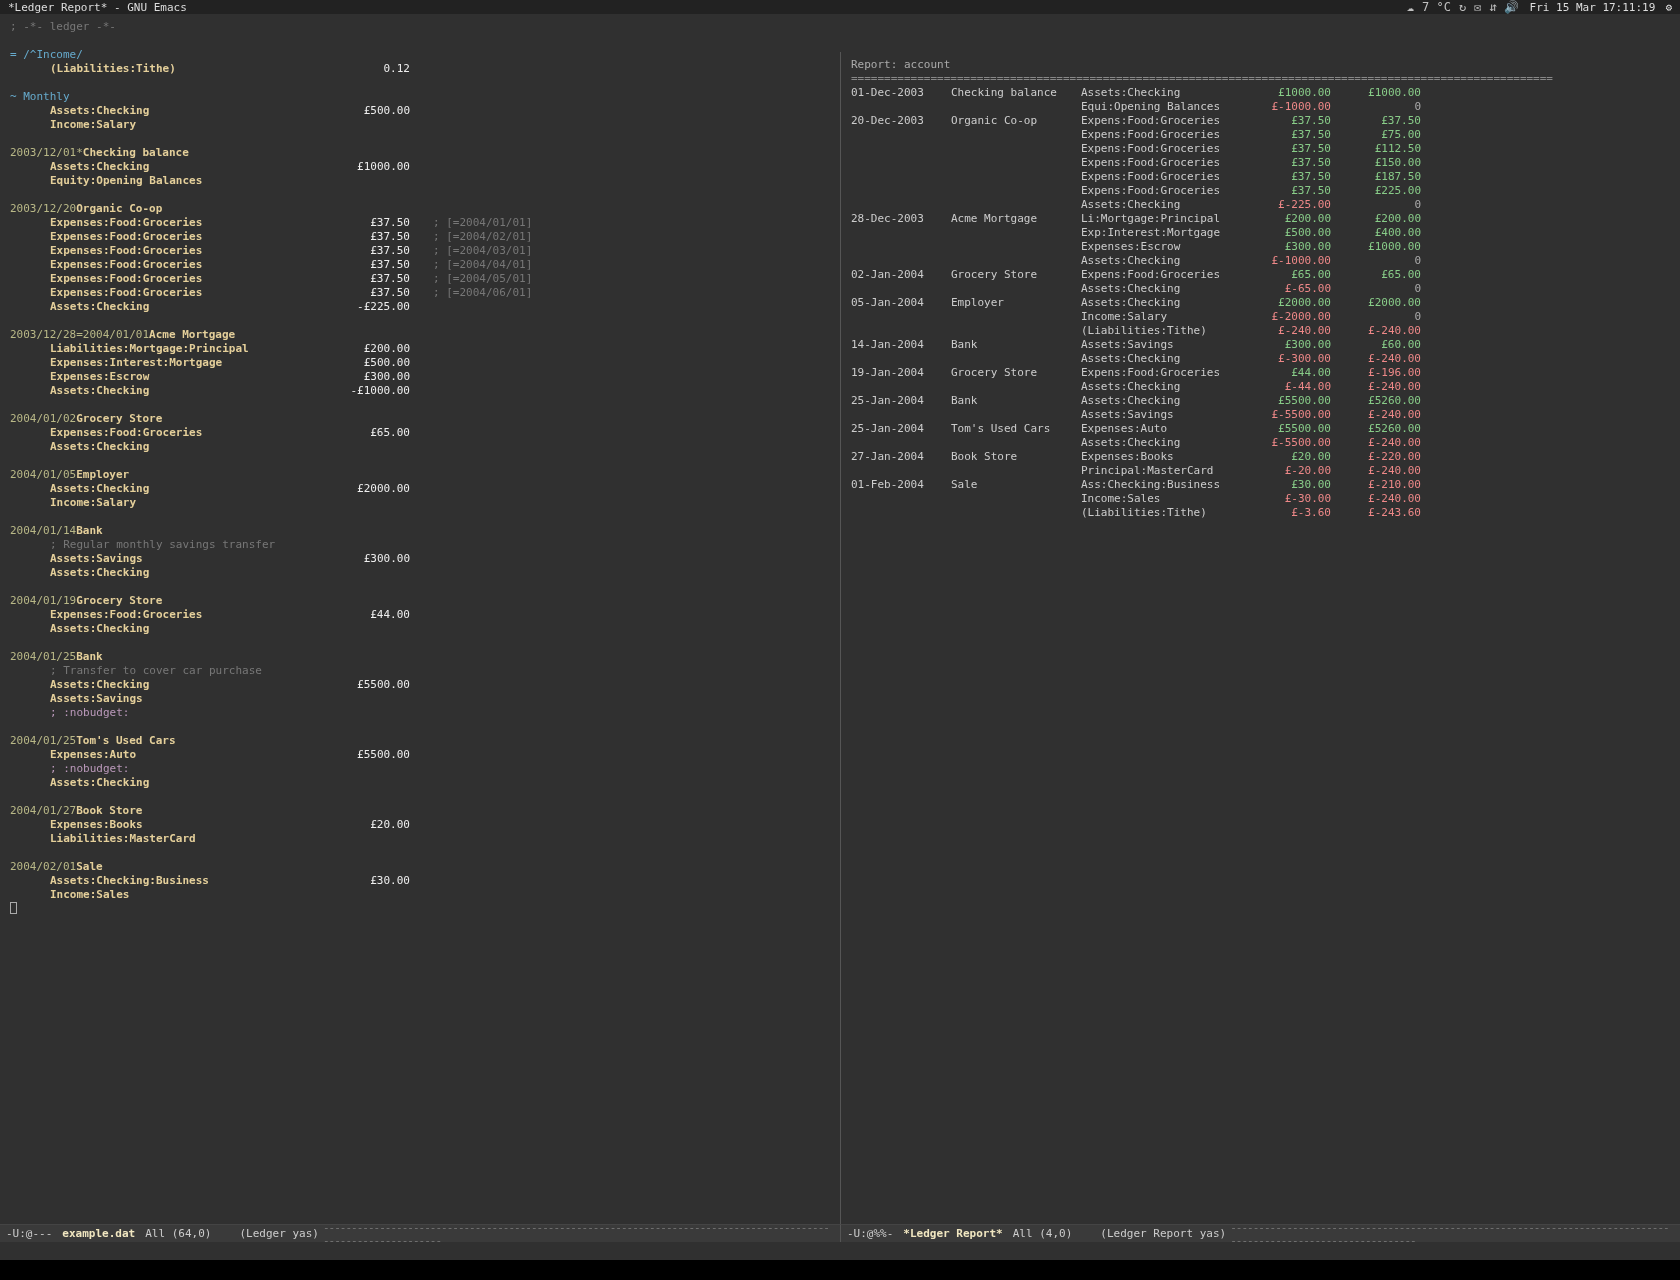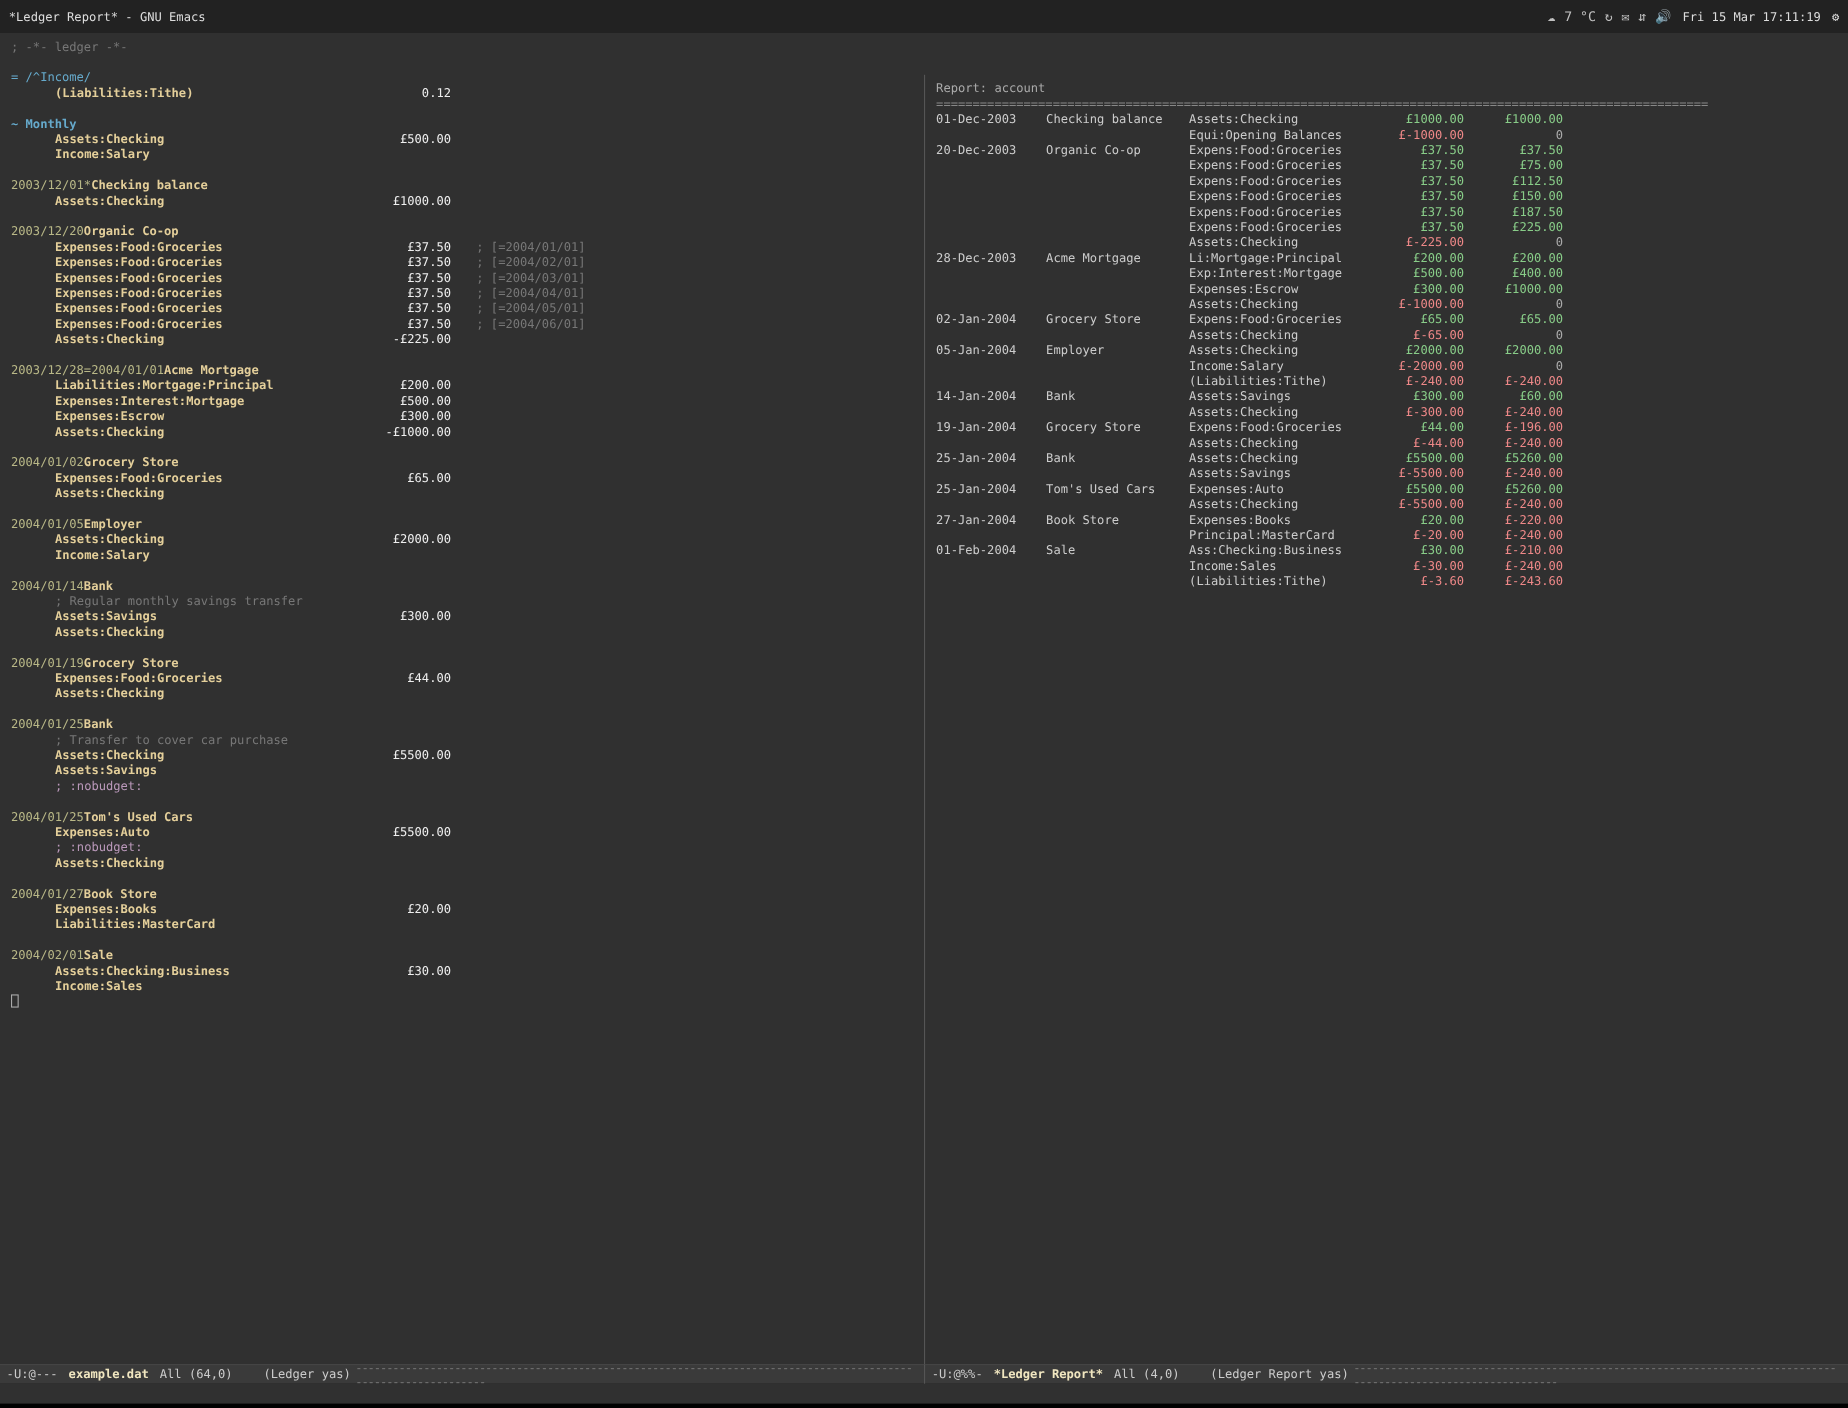--- a/index.html
+++ b/index.html
@@ -6,21 +6,21 @@
   body {
     background: #000;
     font-family: "DejaVu Sans Mono", "Consolas", monospace;
     font-size: 11px;
     color: #aaa;
     width: 1680px;
     height: 1280px;
     overflow: hidden;
   }
   .titlebar {
-    height: 30px;
+    height: 14px;
     background: #222;
     color: #ddd;
     display: flex;
     align-items: center;
     padding: 0 8px;
     font-size: 11px;
     justify-content: space-between;
   }
   .titlebar-right { display: flex; gap: 10px; align-items: center; }
   .tray-icons { display: flex; gap: 8px; align-items: center; font-size: 12px; }
@@ -37,21 +37,21 @@
     position: relative;
     line-height: 14px;
   }
   .pane + .pane { border-left: 1px solid #555; margin-top: 38px; }
   .row { display: flex; white-space: pre; }
   .lcol { width: 330px; }
   .amount { width: 70px; text-align: right; }
   .note { color: #666; padding-left: 23px; }
   .c-comment { color: #777; }
   .c-dir { color: #6ac; }
-  .c-tilde { color: #6ac; font-weight: bold; }
+  .c-tilde { color: #6ac; }
   .c-date { color: #b9b887; }
   .c-star { color: #b9b887; }
   .c-payee { color: #e4cf9a; font-weight: bold; }
   .c-acct { color: #e4cf9a; font-weight: bold; }
   .c-amt { color: #eee; }
   .c-tag { color: #b9b; }
   .ind { padding-left: 40px; }
   .cursor { display:inline-block;width:7px;height:12px;border:1px solid #aaa; }
 
   
@@ -110,20 +110,21 @@
       <div class="row">&nbsp;</div>
       <div class="row"><span class="c-dir">= /^Income/</span></div>
       <div class="row"><span class="ind lcol c-acct">(Liabilities:Tithe)</span><span class="amount c-amt">0.12</span></div>
       <div class="row">&nbsp;</div>
       <div class="row"><span class="c-tilde">~ Monthly</span></div>
       <div class="row"><span class="ind lcol c-acct">Assets:Checking</span><span class="amount c-amt">£500.00</span></div>
       <div class="row"><span class="ind lcol c-acct">Income:Salary</span><span class="amount c-amt"></span></div>
       <div class="row">&nbsp;</div>
       <div class="row"><span class="c-date">2003/12/01</span> <span class="c-star">*</span> <span class="c-payee">Checking balance</span></div>
       <div class="row"><span class="ind lcol c-acct">Assets:Checking</span><span class="amount c-amt">£1000.00</span></div>
+      <div class="row"><span class="ind lcol c-acct">Equity:Opening Balances</span><span class="amount c-amt"></span></div>
       <div class="row">&nbsp;</div>
       <div class="row"><span class="c-date">2003/12/20</span> <span class="c-payee">Organic Co-op</span></div>
       <div class="row"><span class="ind lcol c-acct">Expenses:Food:Groceries</span><span class="amount c-amt">£37.50</span><span class="note c-comment">; [=2004/01/01]</span></div>
       <div class="row"><span class="ind lcol c-acct">Expenses:Food:Groceries</span><span class="amount c-amt">£37.50</span><span class="note c-comment">; [=2004/02/01]</span></div>
       <div class="row"><span class="ind lcol c-acct">Expenses:Food:Groceries</span><span class="amount c-amt">£37.50</span><span class="note c-comment">; [=2004/03/01]</span></div>
       <div class="row"><span class="ind lcol c-acct">Expenses:Food:Groceries</span><span class="amount c-amt">£37.50</span><span class="note c-comment">; [=2004/04/01]</span></div>
       <div class="row"><span class="ind lcol c-acct">Expenses:Food:Groceries</span><span class="amount c-amt">£37.50</span><span class="note c-comment">; [=2004/05/01]</span></div>
       <div class="row"><span class="ind lcol c-acct">Expenses:Food:Groceries</span><span class="amount c-amt">£37.50</span><span class="note c-comment">; [=2004/06/01]</span></div>
       <div class="row"><span class="ind lcol c-acct">Assets:Checking</span><span class="amount c-amt">-£225.00</span></div>
       <div class="row">&nbsp;</div>

